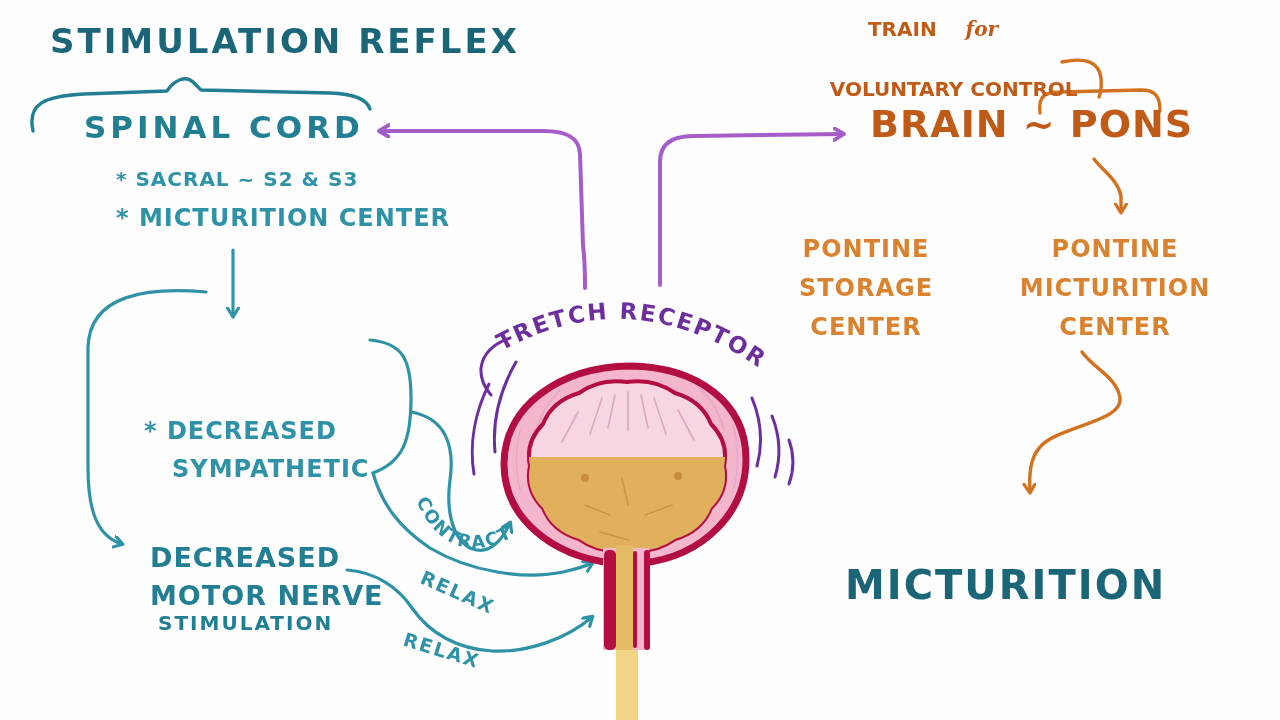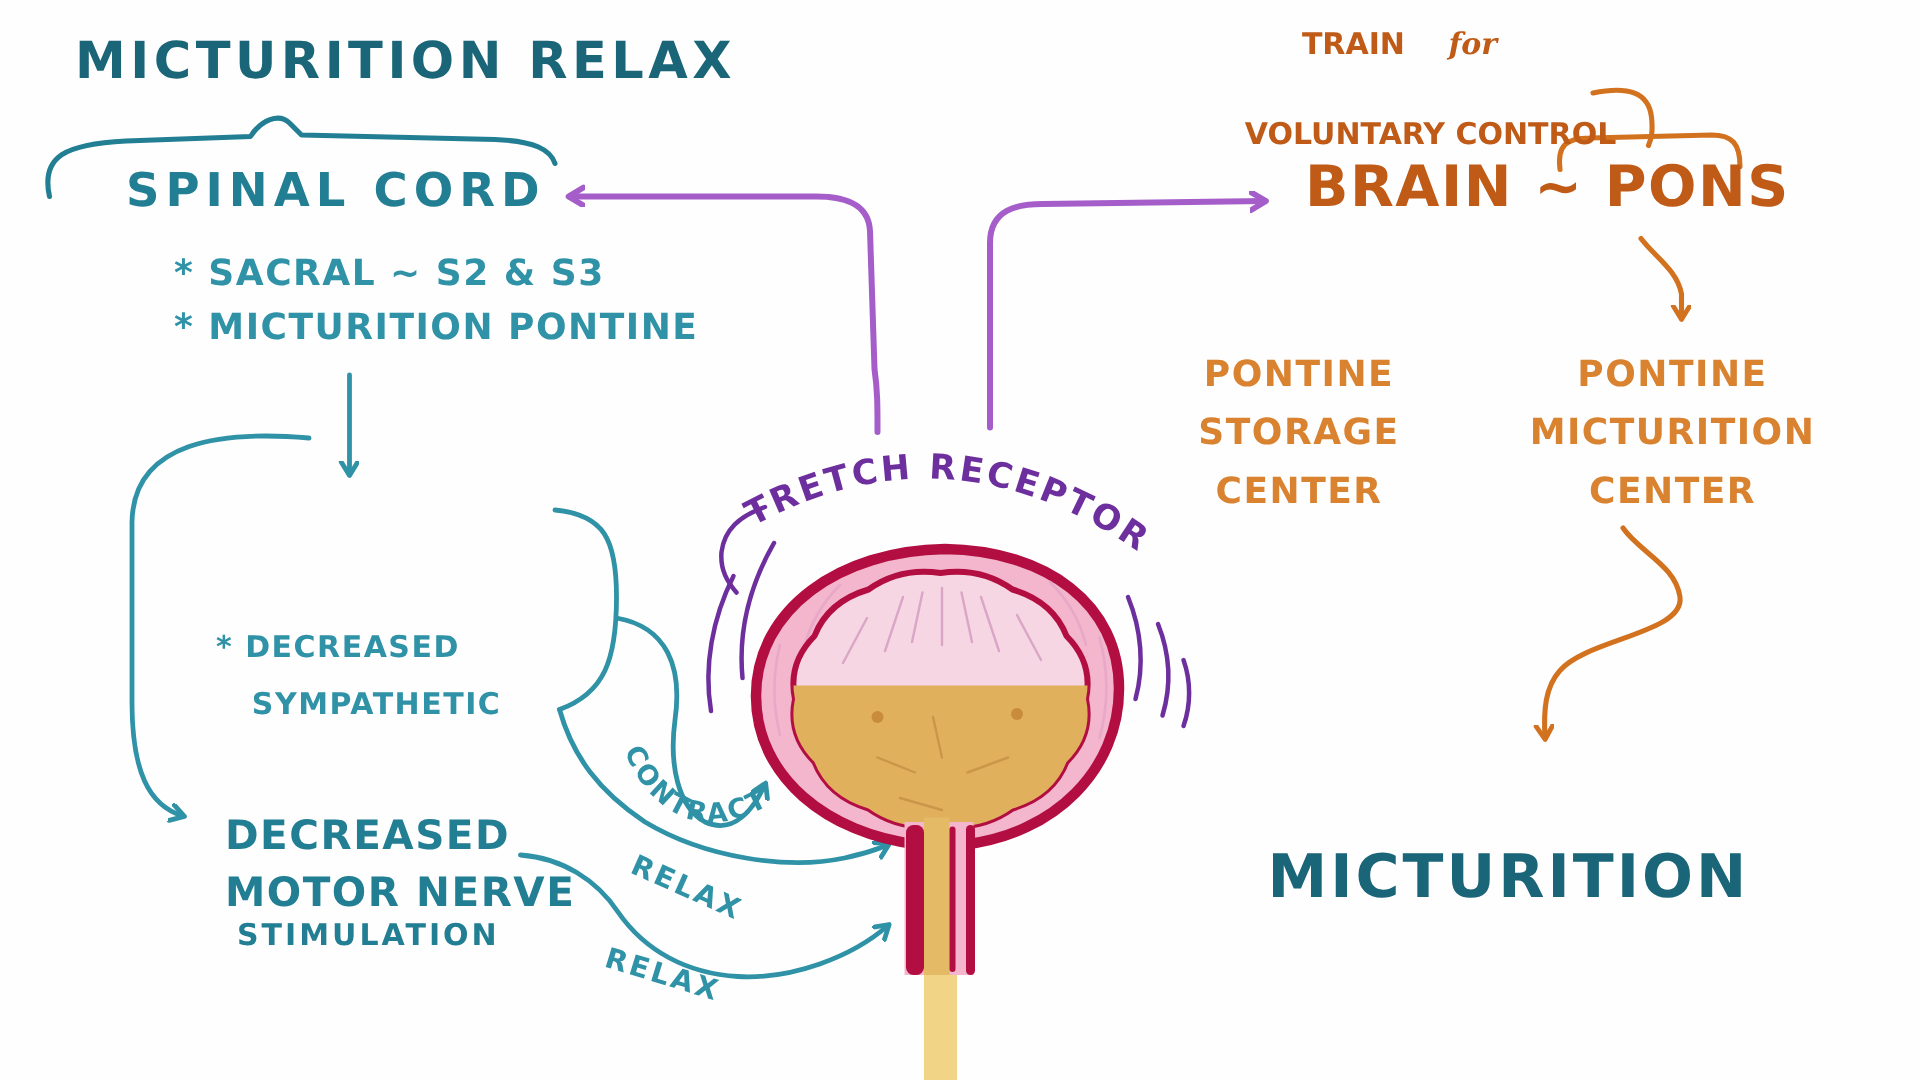--- a/index.html
+++ b/index.html
@@ -148,30 +148,30 @@
     </g>
 
     <text class="arc-text" text-anchor="middle">
       <textPath href="#arcSR" startOffset="50%">STRETCH RECEPTORS</textPath>
     </text>
     <text class="contract-text" text-anchor="middle">
       <textPath href="#arcCT" startOffset="50%">CONTRACT</textPath>
     </text>
   </svg>
 
-  <div class="lbl teal-dark" style="left:50px;top:20px;font-size:34px;letter-spacing:3px;">MICTURITION RELAX</div>
+  <div class="lbl teal-dark" style="left:50px;top:20px;font-size:34px;letter-spacing:3px;">STIMULATION REFLEX</div>
 
   <div class="lbl teal-mid" style="left:84px;top:108px;font-size:31px;letter-spacing:4px;">SPINAL CORD</div>
 
-  <div class="lbl teal" style="left:116px;top:167px;font-size:24px;letter-spacing:1px;text-align:center;">* SACRAL ~ S2 &amp; S3</div>
+  <div class="lbl teal" style="left:116px;top:167px;font-size:20px;letter-spacing:1px;text-align:center;">* SACRAL ~ S2 &amp; S3</div>
 
-  <div class="lbl teal" style="left:116px;top:203px;font-size:24px;letter-spacing:1px;">* MICTURITION PONTINE</div>
+  <div class="lbl teal" style="left:116px;top:203px;font-size:24px;letter-spacing:1px;">* MICTURITION CENTER</div>
 
 
-  <div class="lbl teal" style="left:144px;top:412px;font-size:20px;line-height:38px;letter-spacing:1px;">* DECREASED
+  <div class="lbl teal" style="left:144px;top:412px;font-size:24px;line-height:38px;letter-spacing:1px;">* DECREASED
    SYMPATHETIC</div>
 
   <div class="lbl teal-mid" style="left:150px;top:519px;font-size:27px;line-height:38px;letter-spacing:1px;margin-top:20px;">DECREASED
 MOTOR NERVE</div>
 
   <div class="lbl teal-mid" style="left:158px;top:591px;font-size:20px;letter-spacing:2px;margin-top:20px;">STIMULATION</div>
 
   <div class="lbl teal" style="left:418px;top:581px;font-size:19px;letter-spacing:2px;transform:rotate(24deg);">RELAX</div>
 
   <div class="lbl teal" style="left:402px;top:639px;font-size:19px;letter-spacing:2px;transform:rotate(17deg);">RELAX</div>

